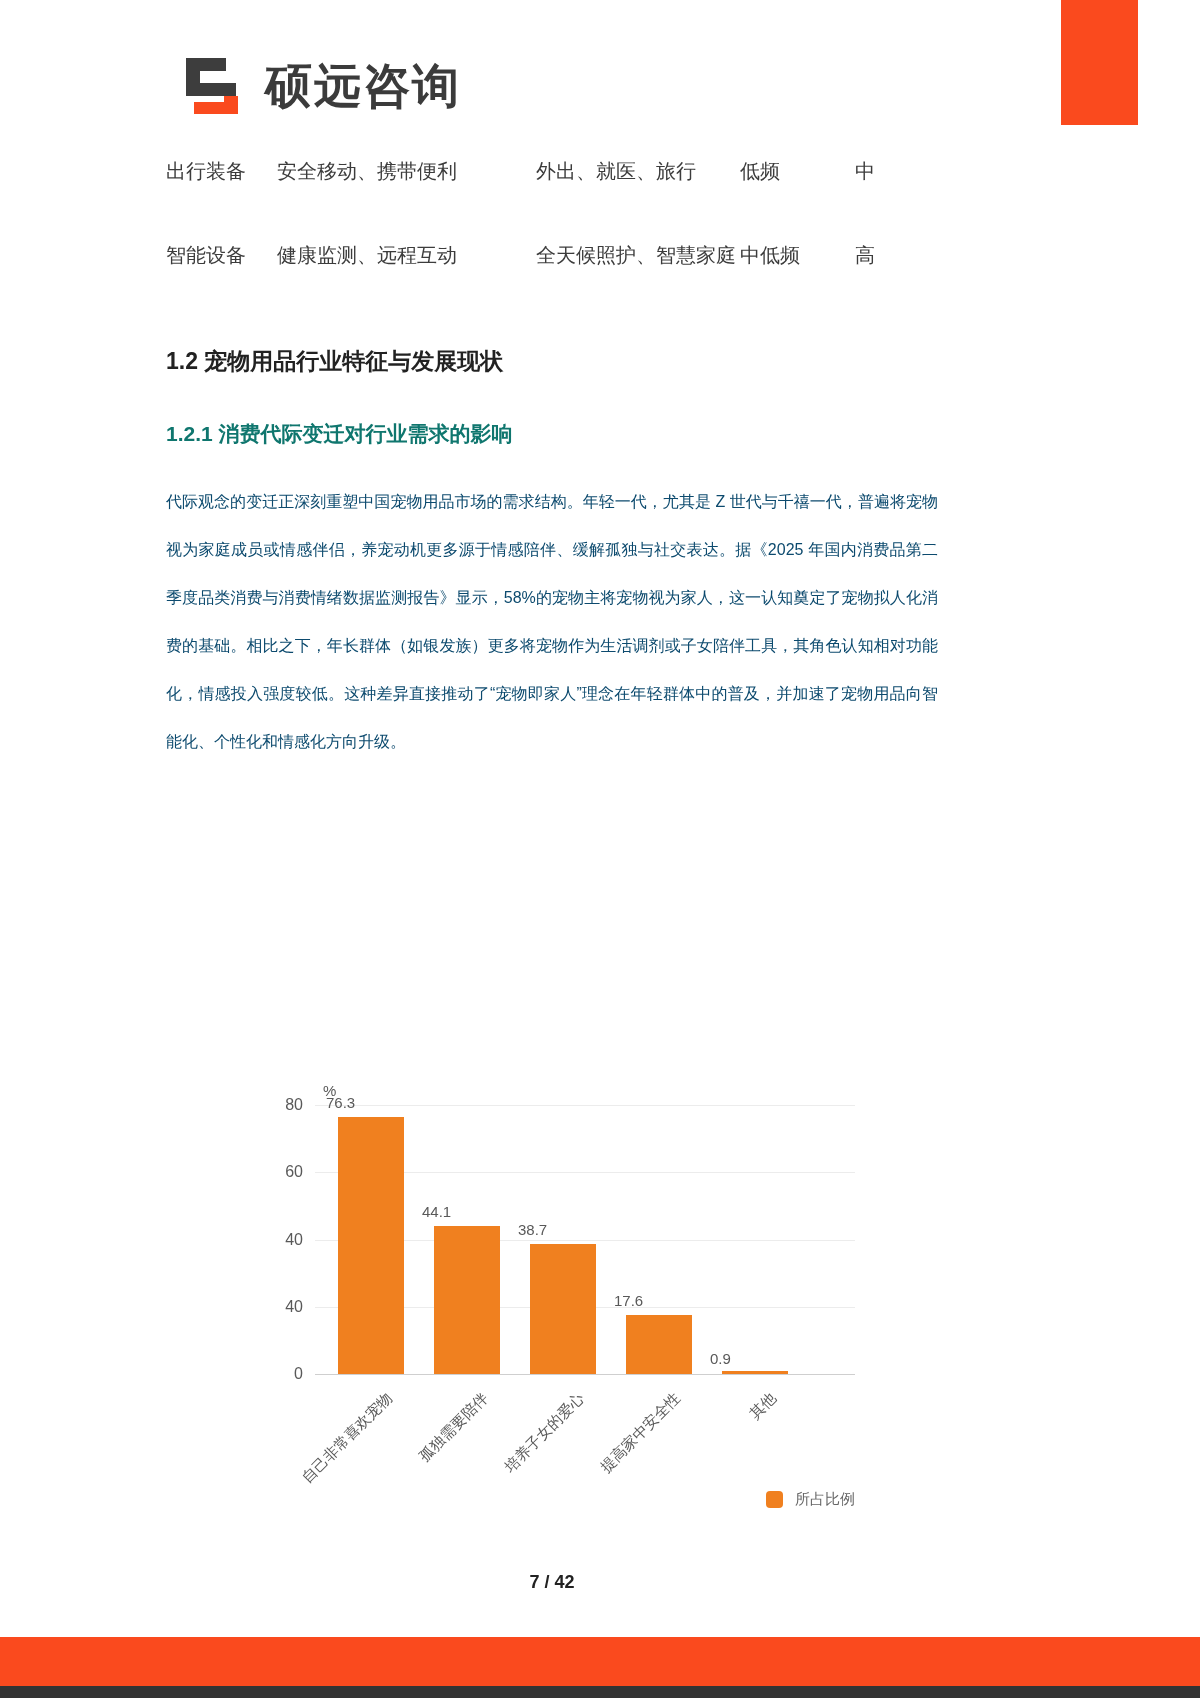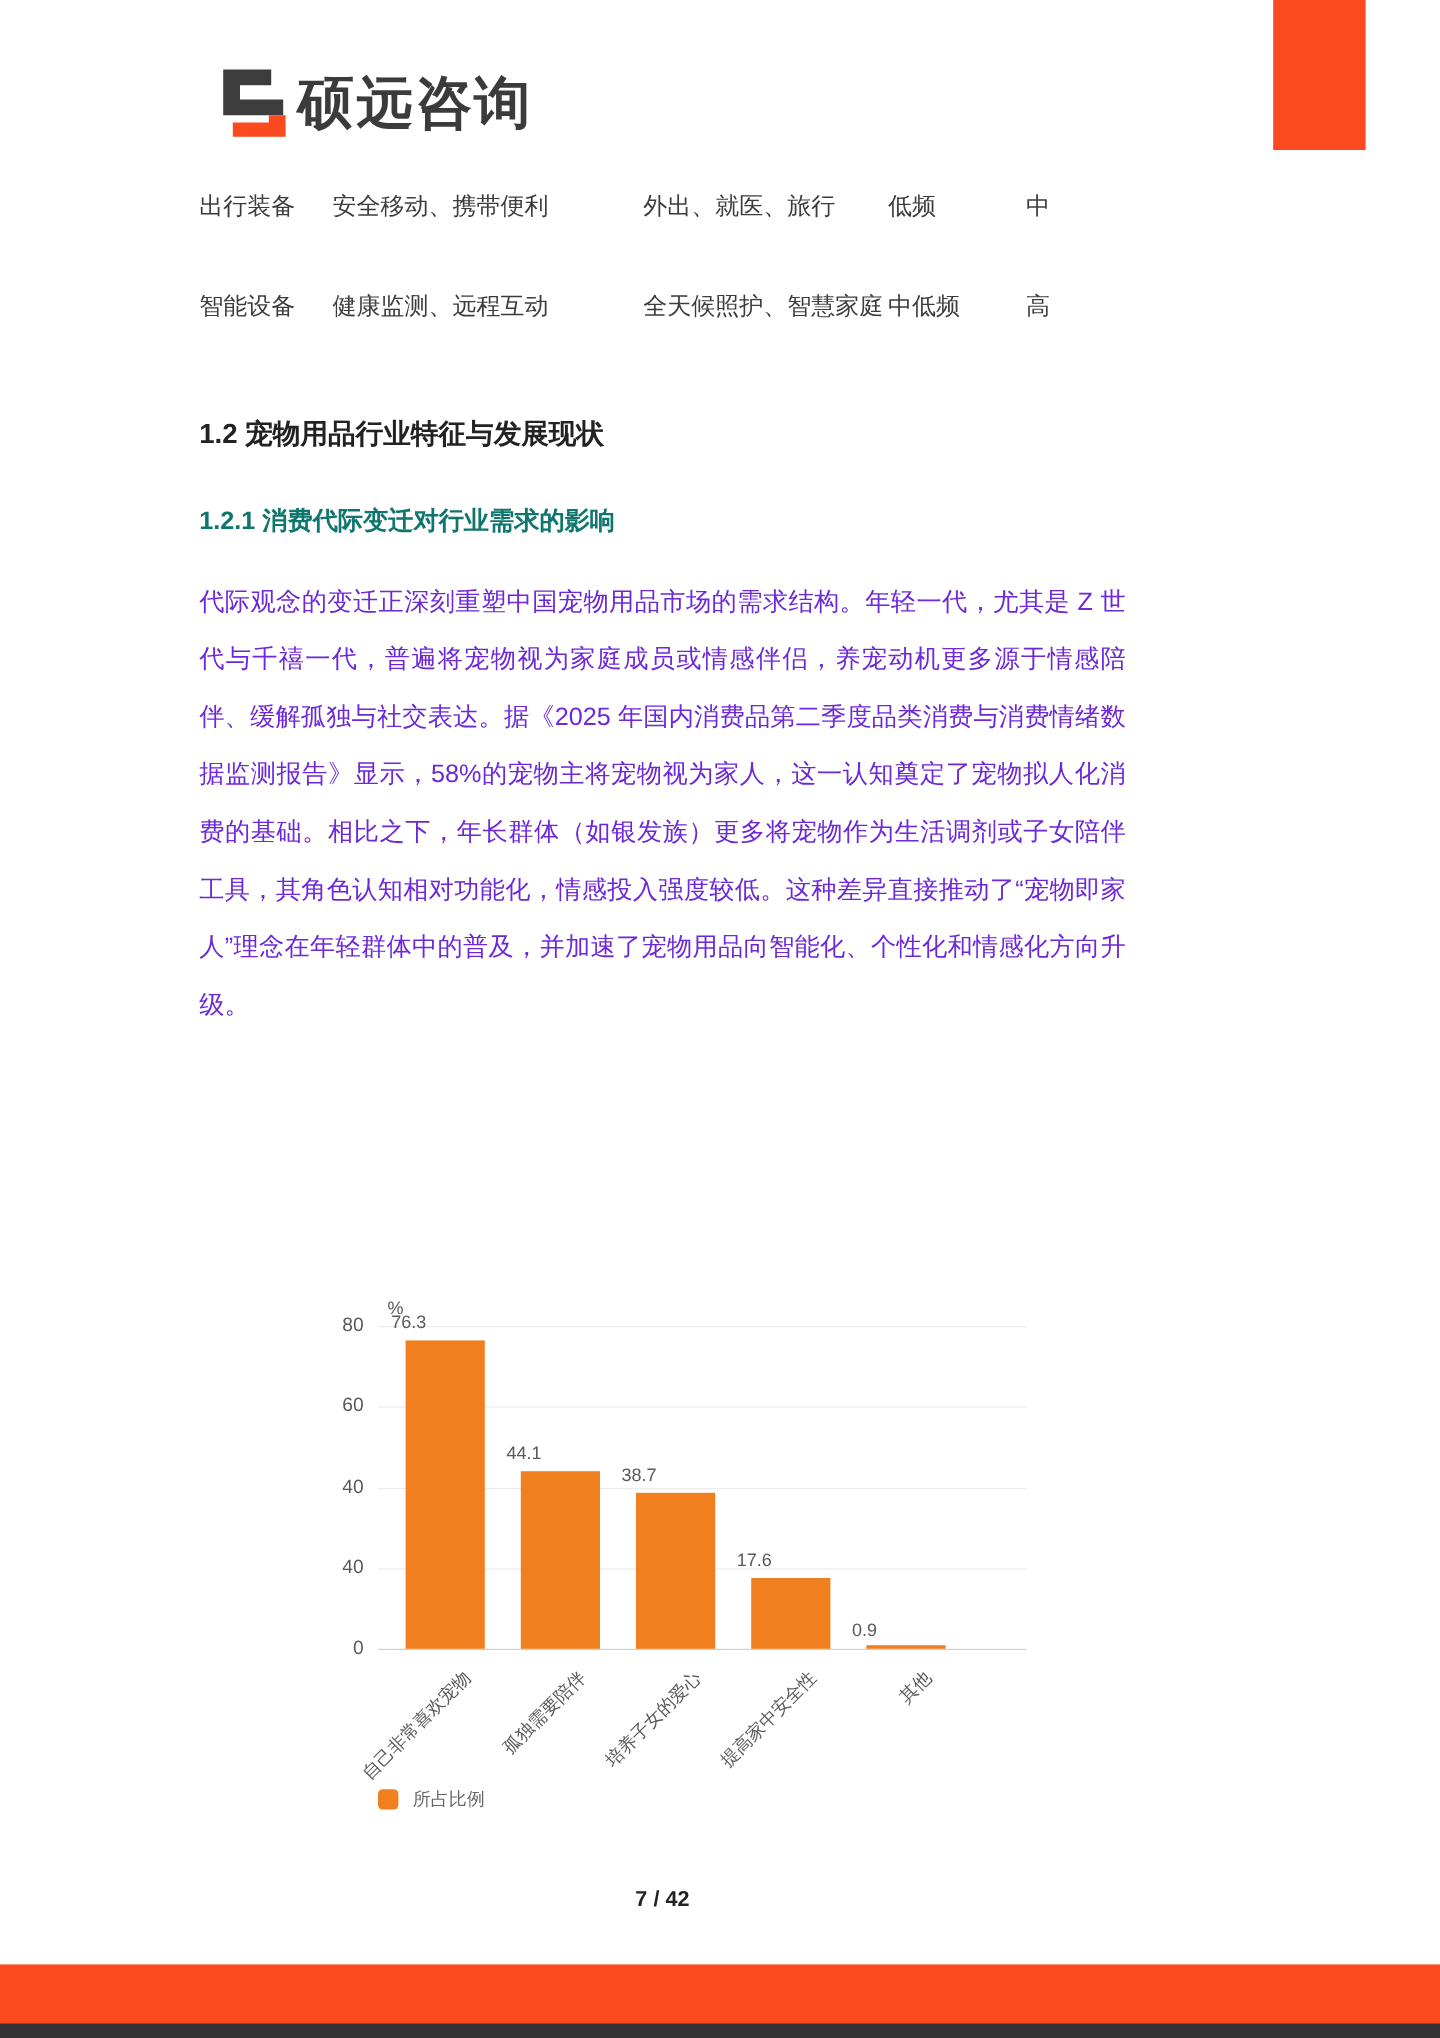--- a/index.html
+++ b/index.html
@@ -9,57 +9,57 @@
     margin:0 auto;
     background:#ffffff;
     font-family:"Liberation Sans","DejaVu Sans",sans-serif;
     overflow:hidden;
   }
   
   .corner-block{position:absolute;left:1061px;top:0;width:77px;height:125px;}
   .bottom-band{position:absolute;left:0;top:1637px;width:1200px;height:49px;}
   .bottom-dark-band{position:absolute;left:0;top:1686px;width:1200px;height:12px;}
   
-  .logo{position:absolute;left:172px;top:50px;display:flex;align-items:center;gap:4px;}
+  .logo{position:absolute;left:172px;top:50px;display:flex;align-items:center;gap:21px;}
   .logo svg{display:block;}
   .logo-text{font-size:47px;font-weight:bold;color:#3b3b3b;letter-spacing:2px;line-height:72px;}
   
   .t-row{position:absolute;left:166px;width:900px;height:26px;font-size:20px;color:#3c3c3c;}
   .t-row span{position:absolute;top:0;white-space:nowrap;}
   .t-c1{left:0;}
   .t-c2{left:111px;}
   .t-c3{left:333px;margin-left:37px;}
   .t-c4{left:574px;}
   .t-c5{left:689px;}
   .t-row1{top:158px;}
   .t-row2{top:242px;}
   
   .h-section{position:absolute;left:166px;top:346px;font-size:23px;font-weight:bold;color:#222;}
   .h-subsection{position:absolute;left:166px;top:420px;font-size:21px;font-weight:bold;color:#0f766e;}
   .body-par{
     position:absolute;left:166px;top:478px;width:772px;
-    font-size:21px;line-height:48px;color:#6d28d9;
+    font-size:16px;line-height:48px;color:#0c4a6e;
     text-align:justify;text-justify:inter-ideograph;
   }
   
   .chart-title{position:absolute;left:166px;top:958px;width:772px;text-align:center;
     font-size:22px;color:#333;}
   .chart-plot{position:absolute;left:315px;top:1106px;width:540px;height:269px;}
   .gridline{position:absolute;left:0;width:540px;height:1px;background:#ececec;}
   .axis-line{position:absolute;left:0;bottom:0;width:540px;height:1px;background:#cfcfcf;}
   .ytick{position:absolute;left:-56px;width:44px;text-align:right;font-size:16px;color:#595959;}
   .unit-label{position:absolute;left:8px;top:-24px;font-size:15px;color:#595959;}
   .bar{position:absolute;bottom:1px;width:66px;}
   .bar-value{position:absolute;width:90px;text-align:left;font-size:15px;color:#595959;}
   .cat-label{
     position:absolute;top:14px;white-space:nowrap;font-size:15px;color:#595959;
     transform-origin:100% 0;transform:rotate(-45deg);
   }
   .cat-strip{position:absolute;left:0;top:269px;width:540px;height:0;}
-  .legend{position:absolute;left:0;top:384px;width:540px;display:flex;justify-content:flex-start;
+  .legend{position:absolute;left:0;top:384px;width:540px;display:flex;justify-content:flex-end;
     align-items:center;gap:12px;}
   .legend-swatch{width:17px;height:17px;border-radius:4px;}
   .legend-label{font-size:15px;color:#666;}
   
   .page-number{position:absolute;left:166px;top:1572px;width:772px;text-align:center;
     font-size:18px;font-weight:bold;color:#222;}
 </style>
 </head>
 <body>
 

